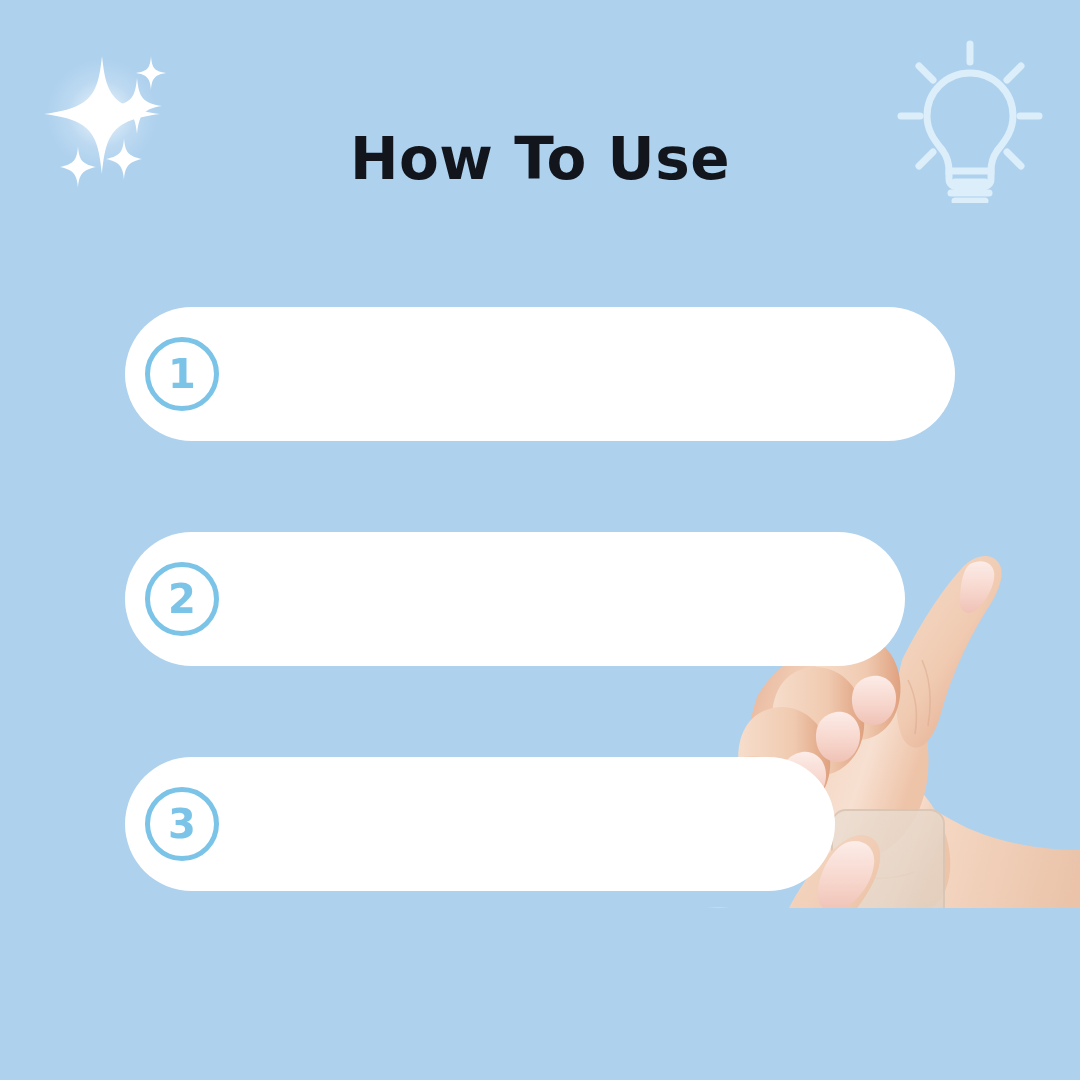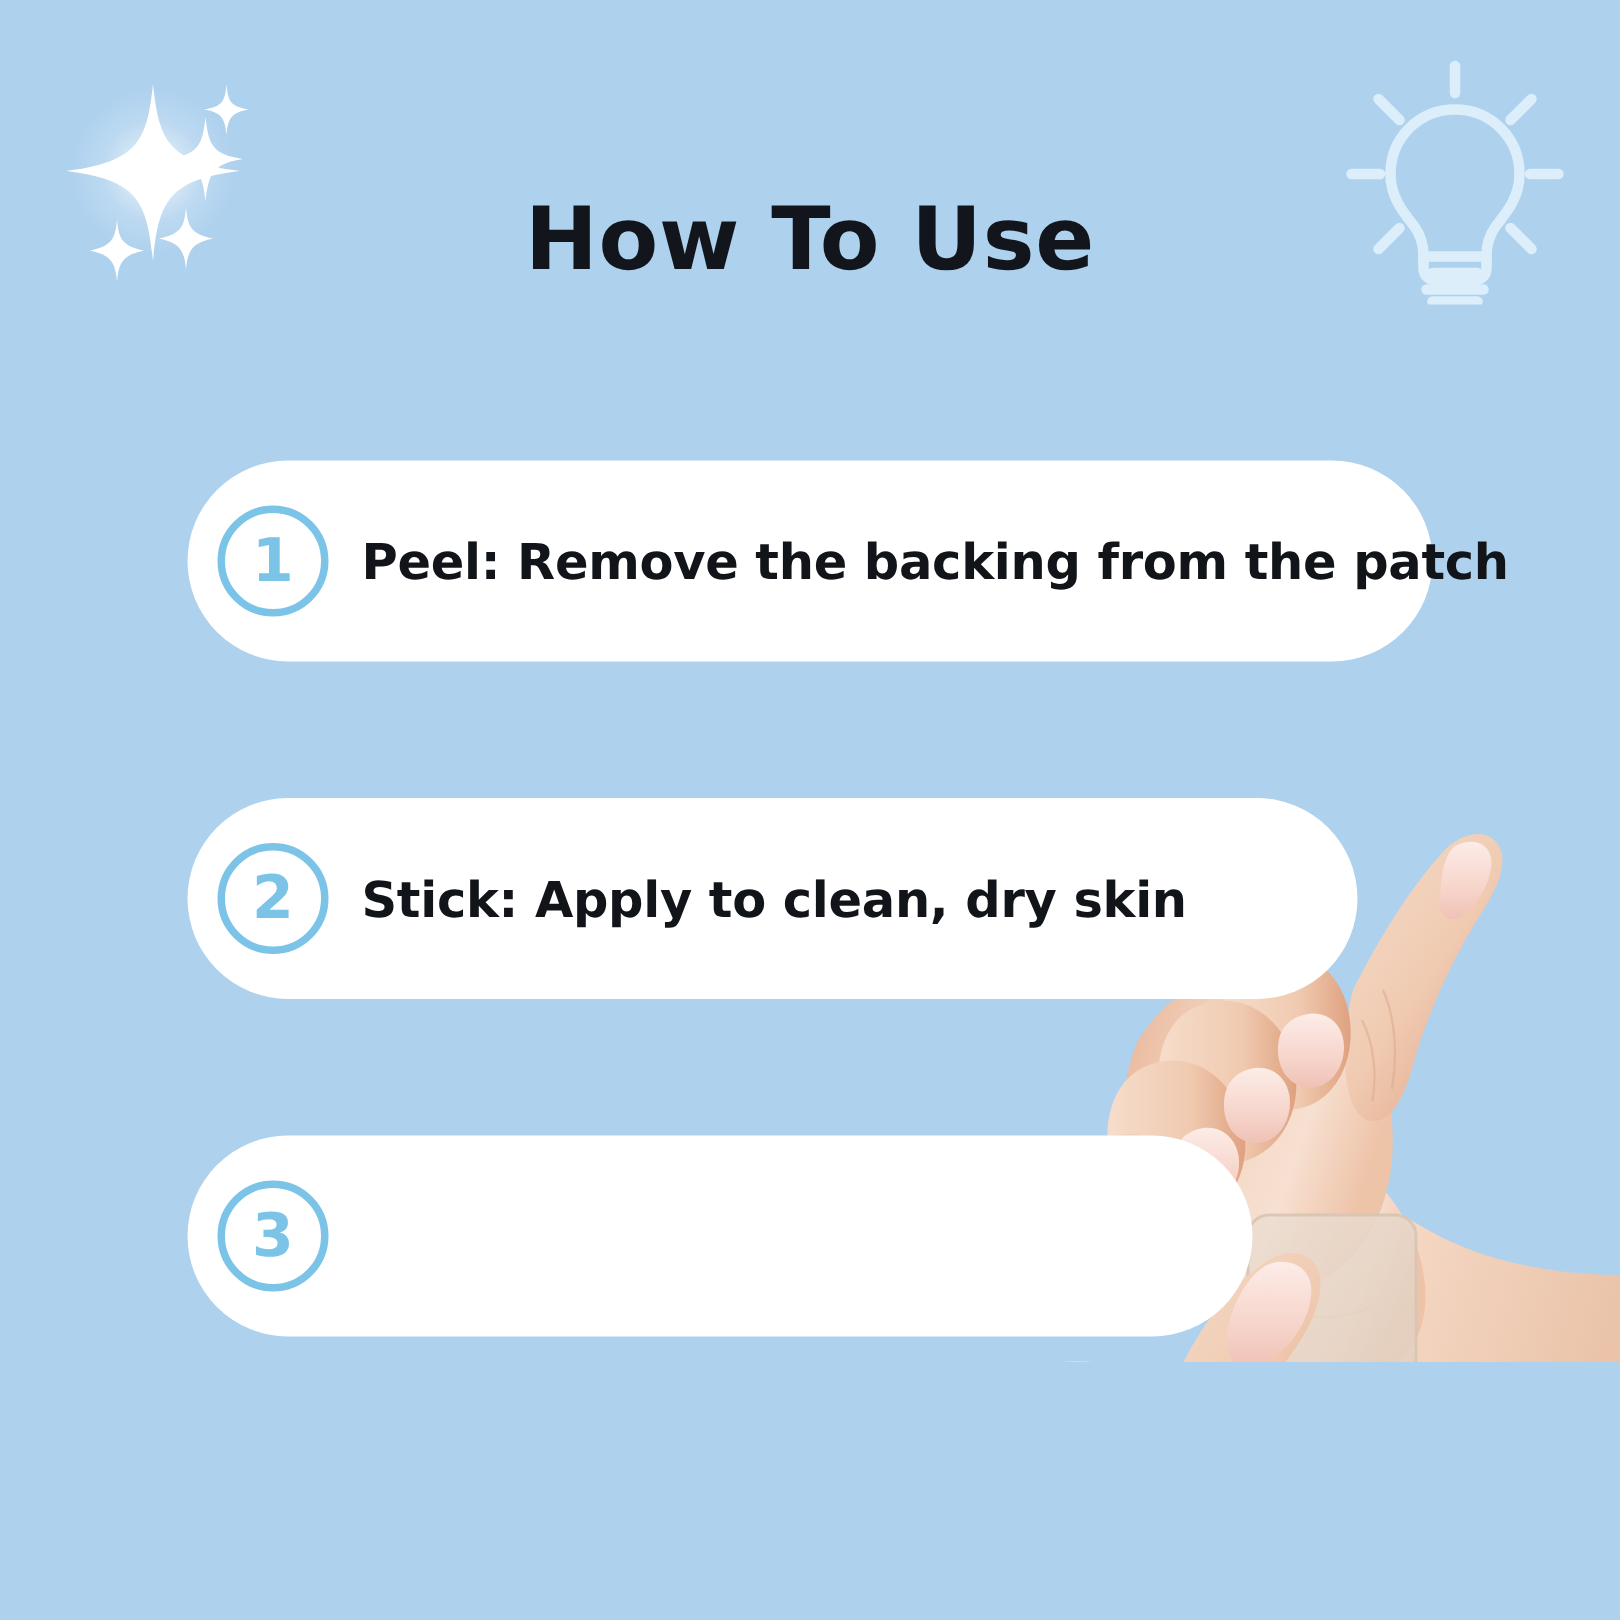--- a/index.html
+++ b/index.html
@@ -164,25 +164,23 @@
     <path d="M208 322 C224 318 236 328 234 344 C232 364 216 384 200 390 C186 395 176 386 178 370 C180 350 194 326 208 322 Z" fill="url(#nailG)"></path>
 
     <path d="M148 468 C166 462 182 474 186 494 C190 516 180 538 162 544 C144 550 128 538 124 518 C120 496 130 474 148 468 Z" fill="url(#fingerG)"></path>
     <path d="M160 476 C174 474 182 486 180 502 C178 520 166 532 154 530 C142 528 136 514 139 498 C142 484 150 478 160 476 Z" fill="url(#nailG)"></path>
   </svg>
 
   <div class="title">How To Use</div>
 
   <div class="card" id="card1">
     <div class="num">1</div>
-    <div class="txt">Peel: Remove the backing from the patch</div>
   </div>
 
   <div class="card" id="card2">
     <div class="num">2</div>
-    <div class="txt">Stick: Apply to clean, dry skin</div>
   </div>
 
   <div class="card" id="card3">
     <div class="num">3</div>
   </div>
 
 </div>
 
 </body></html>

